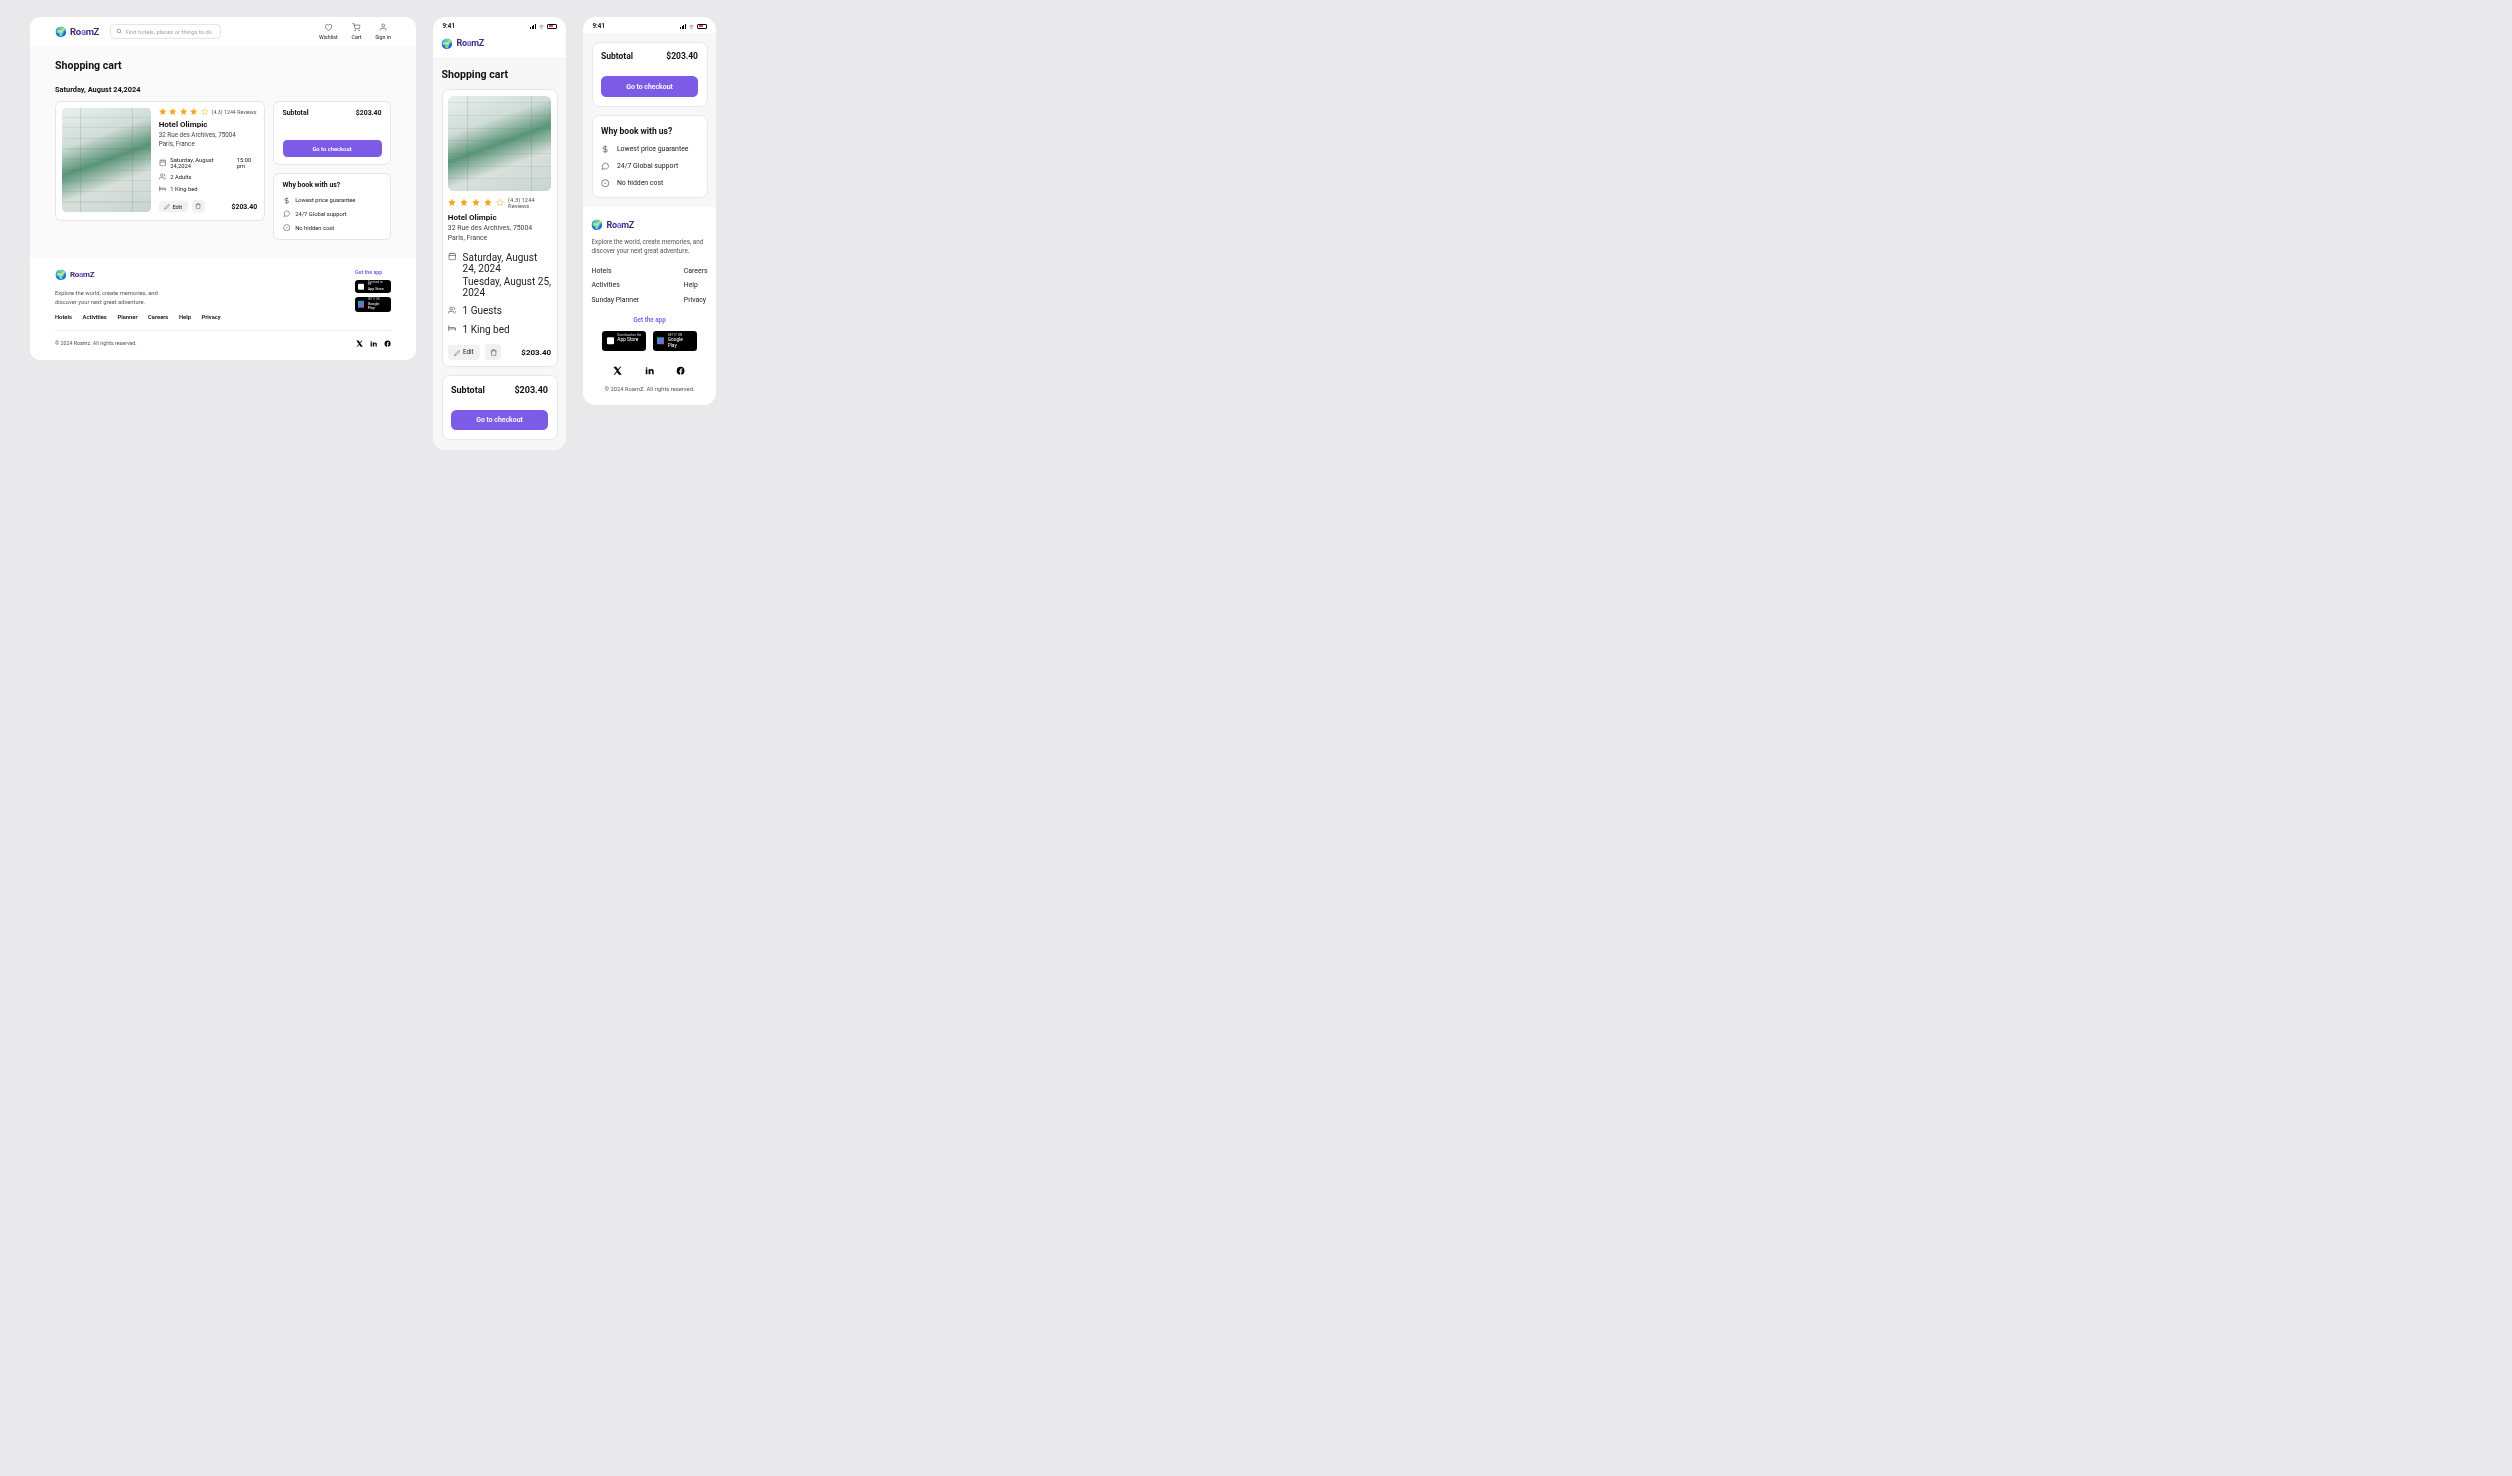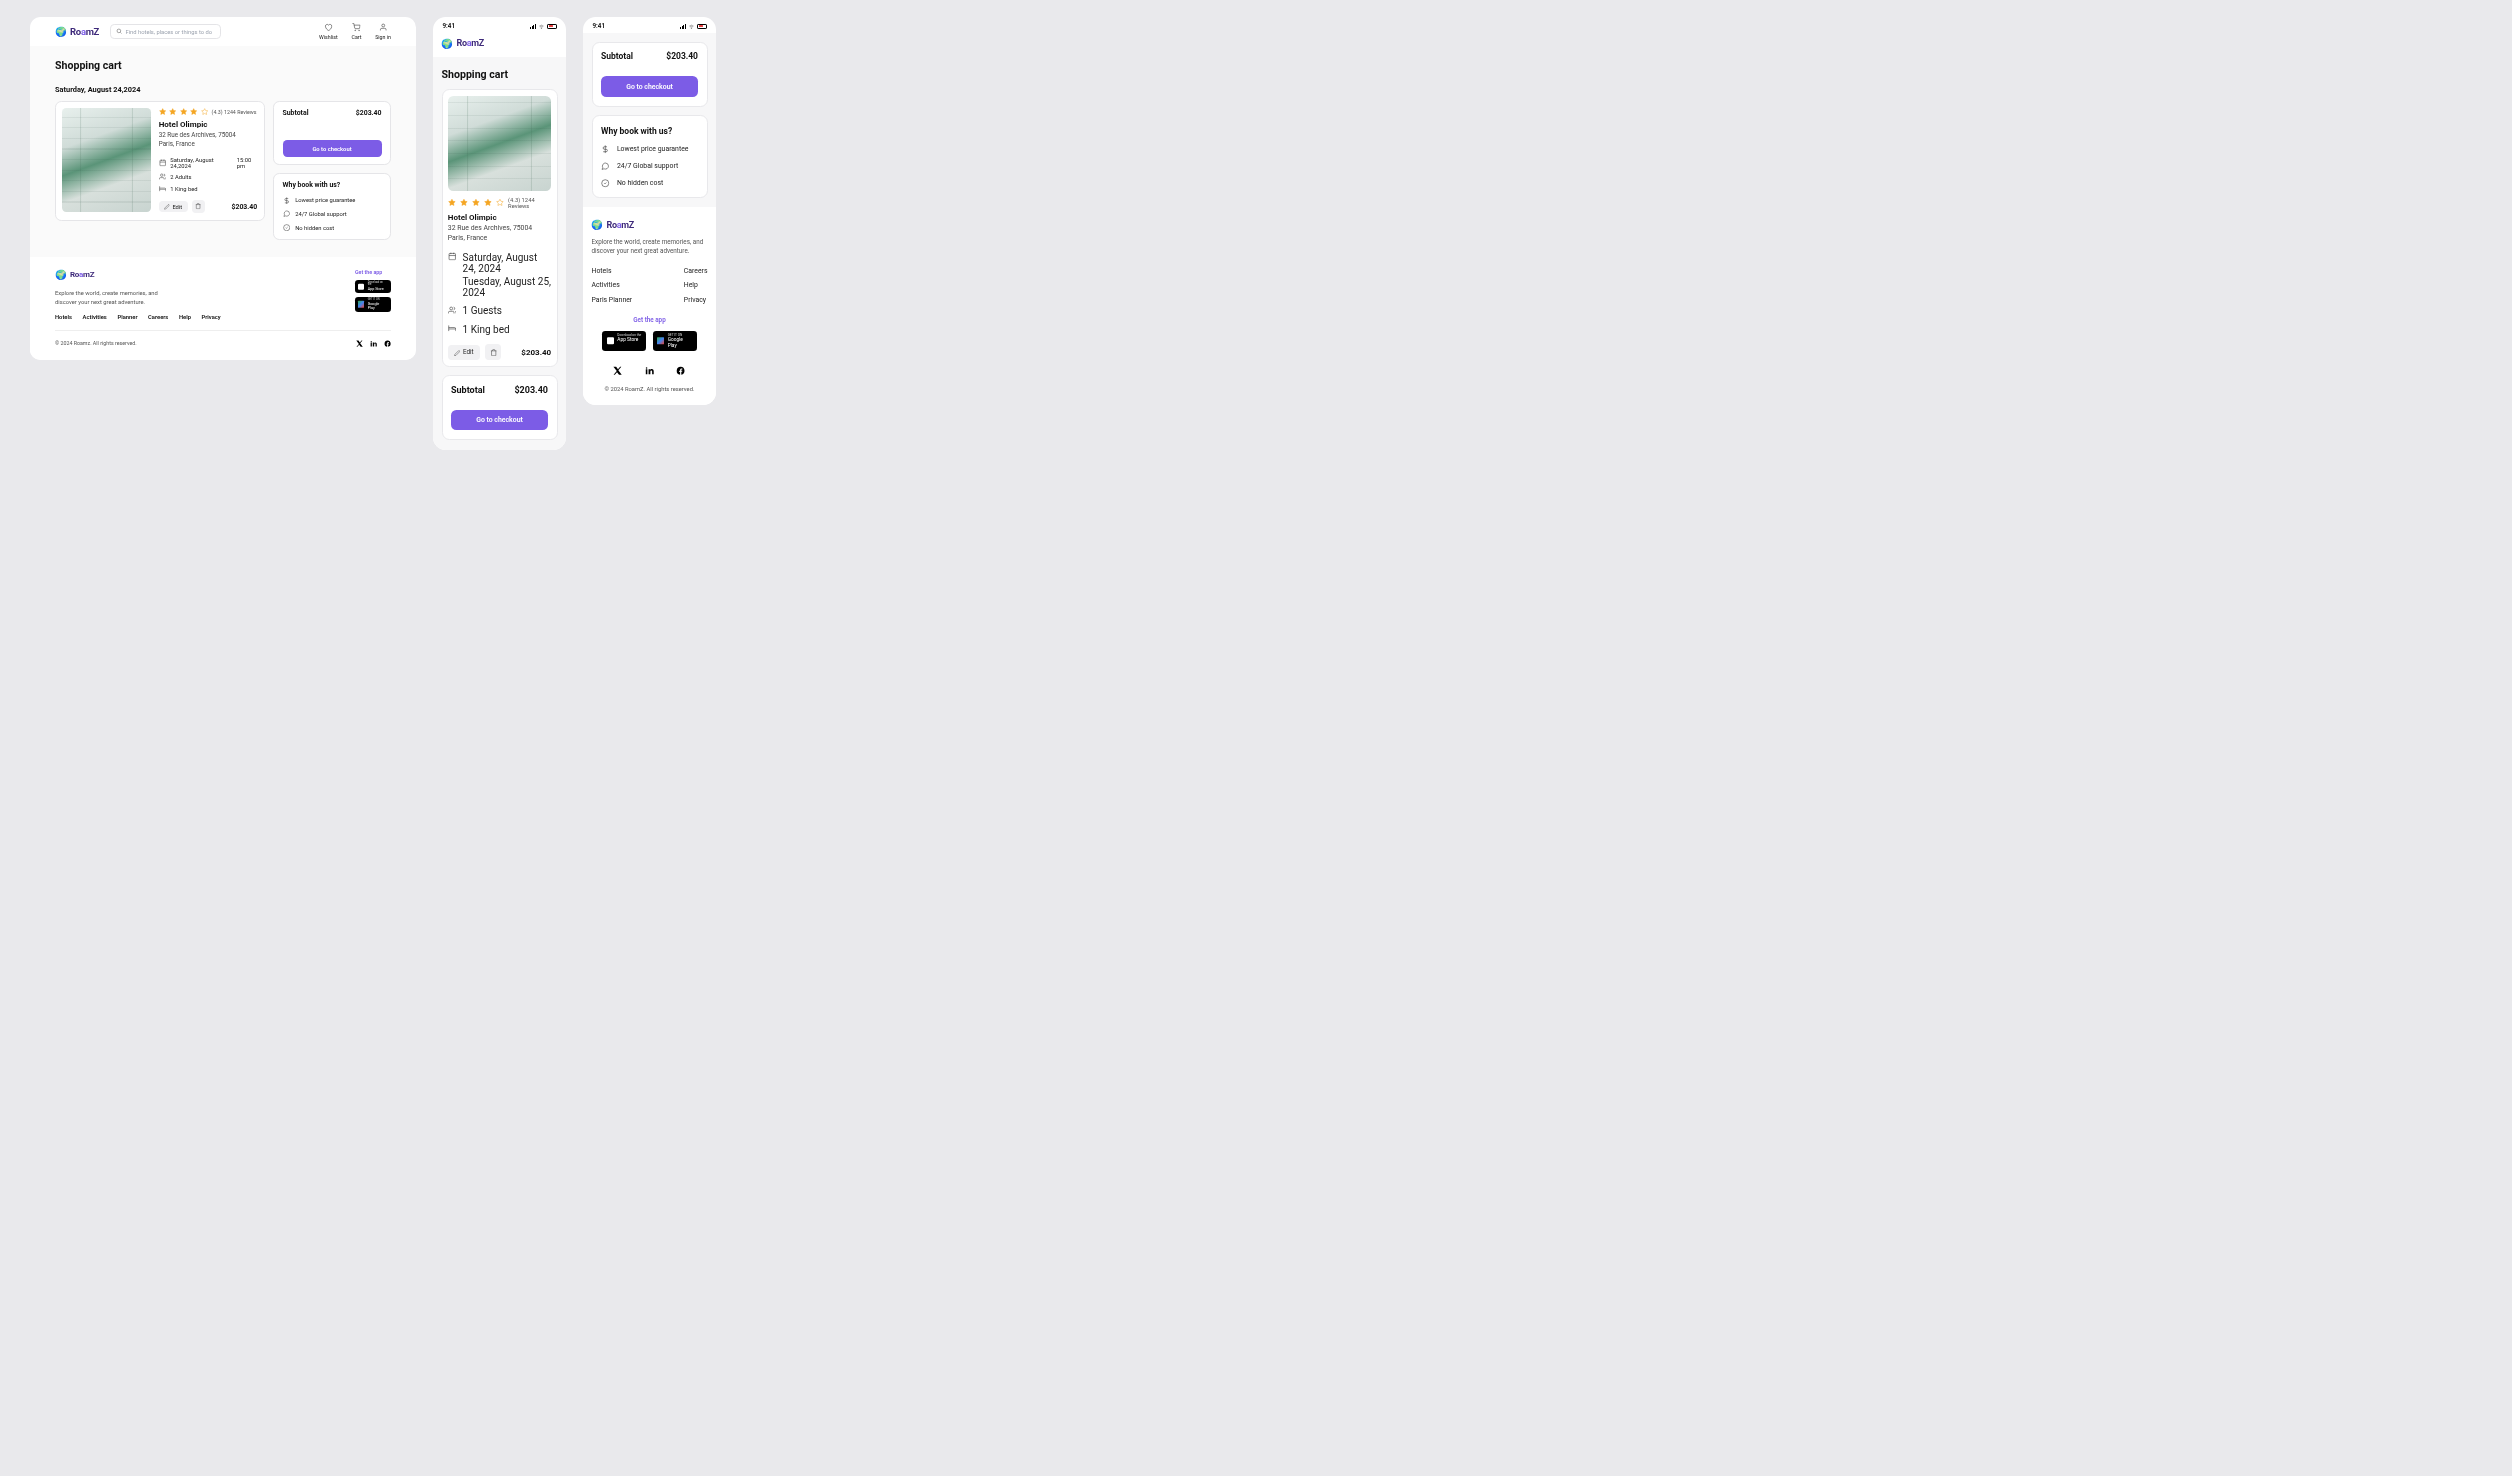--- a/index.html
+++ b/index.html
@@ -520,21 +520,21 @@
   <div class="m2-footer">
     <div class="logo" style="font-size:9px;">
       <span class="globe">🌍</span>
       <span class="txt">Ro<span class="a">a</span>mZ</span>
     </div>
     <div class="m2-tagline">Explore the world, create memories, and discover your next great adventure.</div>
     <div class="m2-links">
       <div class="col">
         <span>Hotels</span>
         <span>Activities</span>
-        <span>Paris Planner</span>
+        <span>Sunday Planner</span>
       </div>
       <div class="col right">
         <span>Careers</span>
         <span>Help</span>
         <span>Privacy</span>
       </div>
     </div>
     <div class="m2-getapp">Get the app</div>
     <div class="m2-badges">
       <div class="store-badge">

